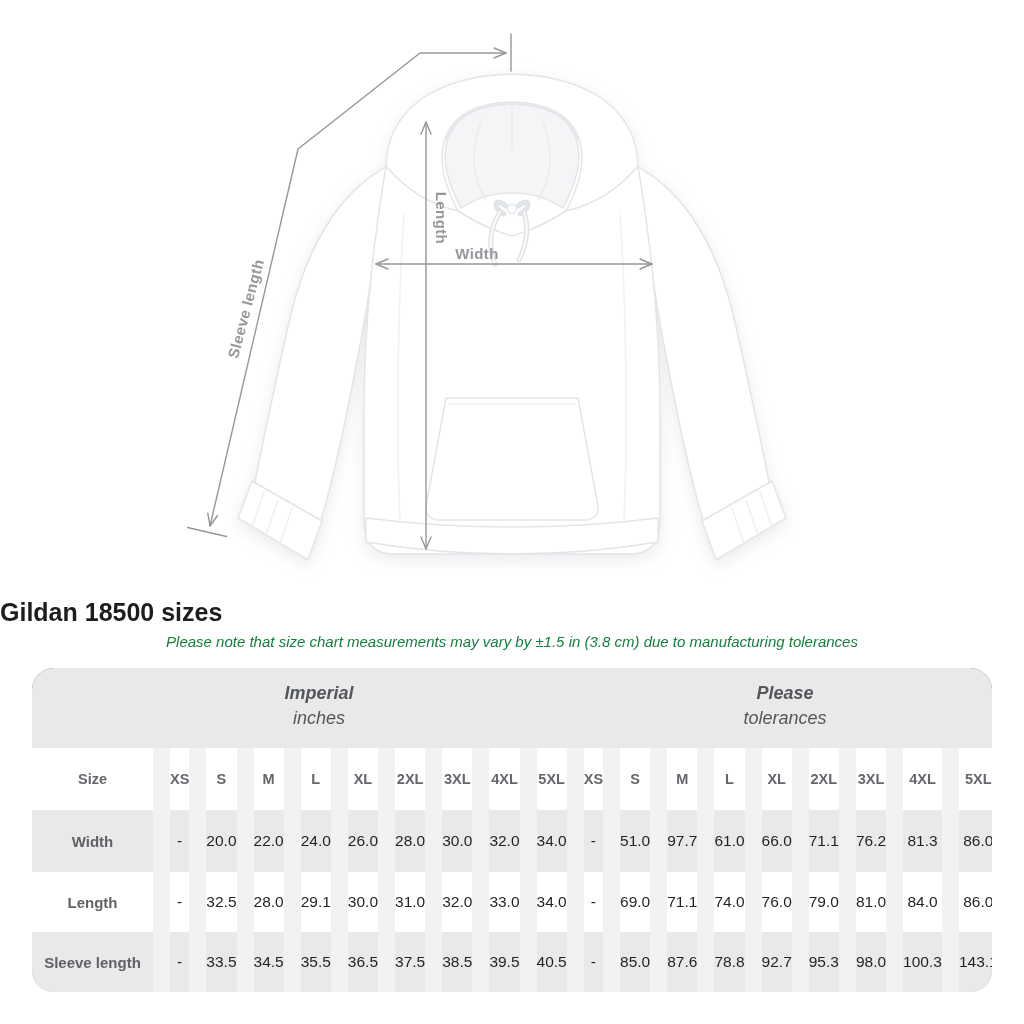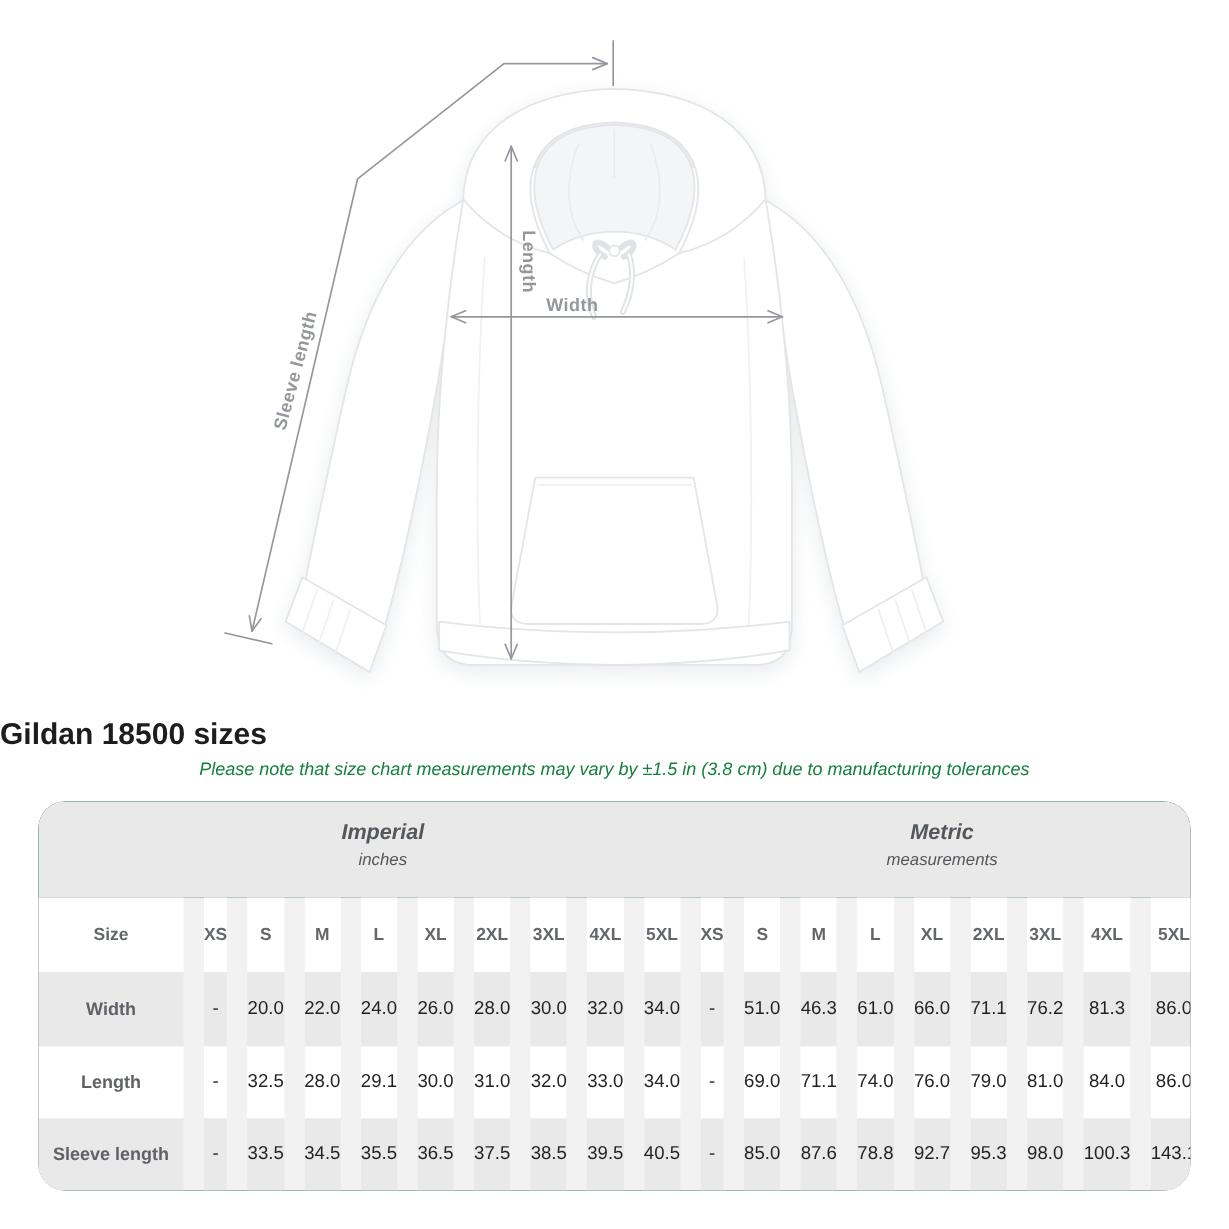--- a/index.html
+++ b/index.html
@@ -11,26 +11,26 @@
   .dim-label{font:700 15px "Liberation Sans", sans-serif;fill:#94979b;letter-spacing:.4px;}
 
   
   .page-title{position:absolute;top:598px;left:0;width:1024px;margin:0;
               font-size:25px;font-weight:700;color:#1c1d1f;}
   .page-note{position:absolute;top:633px;left:0;width:1024px;margin:0;text-align:center;
              font-size:15px;font-style:italic;color:#15803d;}
 
   
   .size-table{position:absolute;top:668px;left:32px;width:960px;height:324px;
-              border-radius:22px;overflow:hidden;background:#14532d;}
+              border-radius:22px;overflow:hidden;background:#0f766e;}
   .band{position:absolute;top:0;left:0;width:960px;height:80px;background:#e9e9e9;}
   .unit-group{position:absolute;top:15px;transform:translateX(-50%);
               text-align:center;color:#54575b;white-space:nowrap;}
   .unit-group .g-label{font-size:18px;font-weight:700;font-style:italic;}
-  .unit-group .g-unit{font-size:14px;font-style:italic;margin-top:4px;}
+  .unit-group .g-unit{font-size:18px;font-style:italic;margin-top:4px;}
   .unit-group.imperial{left:287px;}
   .unit-group.metric{left:753px;}
 
   #size-grid{position:absolute;left:0;top:80px;width:960px;height:244px;
              display:grid;grid-template-columns:121px repeat(18,1fr);
              grid-template-rows:62px 62px 60px 60px;column-gap:17px;background:#f2f2f2;}
   .cell{display:flex;align-items:center;justify-content:center;white-space:nowrap;}
   .row-white{background:#ffffff;}
   .row-gray{background:#e9e9e9;}
   .hcell{font-weight:700;font-size:14.5px;color:#63666a;}
@@ -110,22 +110,22 @@
 <h1 class="page-title">Gildan 18500 sizes</h1>
 <p class="page-note">Please note that size chart measurements may vary by ±1.5 in (3.8 cm) due to manufacturing tolerances</p>
 
 <div class="size-table">
   <div class="band">
     <div class="unit-group imperial">
       <div class="g-label">Imperial</div>
       <div class="g-unit">inches</div>
     </div>
     <div class="unit-group metric">
-      <div class="g-label">Metric</div>
-      <div class="g-unit">measurements</div>
+      <div class="g-label">Please</div>
+      <div class="g-unit">tolerances</div>
     </div>
   </div>
   <div id="size-grid">
       <div class="cell hcell row-white">Size</div>
       <div class="cell hcell row-white">XS</div>
       <div class="cell hcell row-white">S</div>
       <div class="cell hcell row-white">M</div>
       <div class="cell hcell row-white">L</div>
       <div class="cell hcell row-white">XL</div>
       <div class="cell hcell row-white">2XL</div>
@@ -146,21 +146,21 @@
       <div class="cell vcell row-gray">20.0</div>
       <div class="cell vcell row-gray">22.0</div>
       <div class="cell vcell row-gray">24.0</div>
       <div class="cell vcell row-gray">26.0</div>
       <div class="cell vcell row-gray">28.0</div>
       <div class="cell vcell row-gray">30.0</div>
       <div class="cell vcell row-gray">32.0</div>
       <div class="cell vcell row-gray">34.0</div>
       <div class="cell vcell row-gray">-</div>
       <div class="cell vcell row-gray">51.0</div>
-      <div class="cell vcell row-gray">46.3</div>
+      <div class="cell vcell row-gray">97.7</div>
       <div class="cell vcell row-gray">61.0</div>
       <div class="cell vcell row-gray">66.0</div>
       <div class="cell vcell row-gray">71.1</div>
       <div class="cell vcell row-gray">76.2</div>
       <div class="cell vcell row-gray">81.3</div>
       <div class="cell vcell row-gray">86.0</div>
       <div class="cell rlabel row-white">Length</div>
       <div class="cell vcell row-white">-</div>
       <div class="cell vcell row-white">32.5</div>
       <div class="cell vcell row-white">28.0</div>

